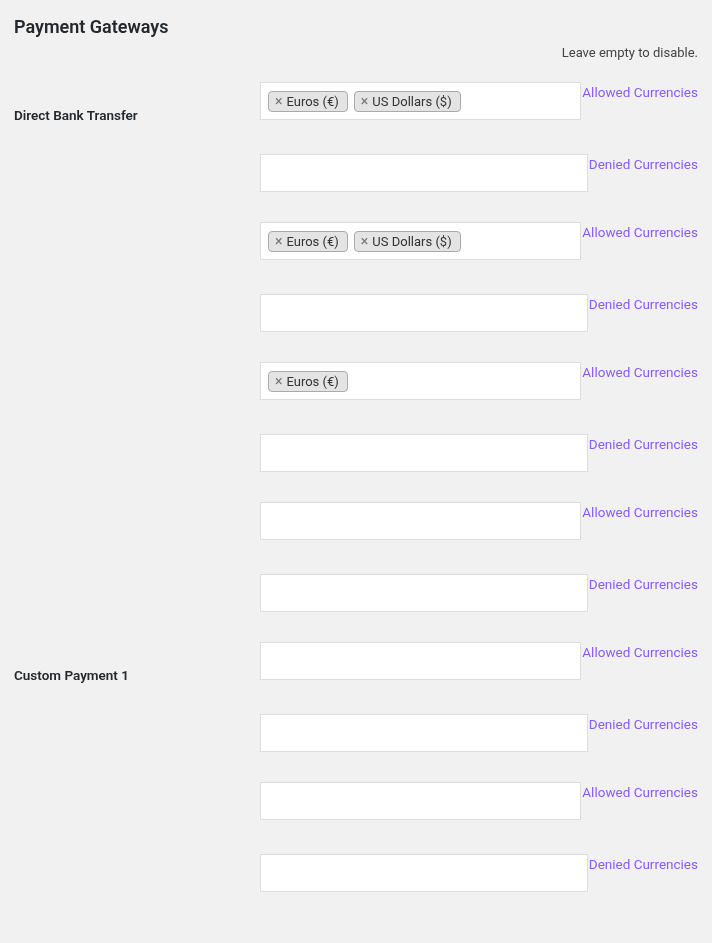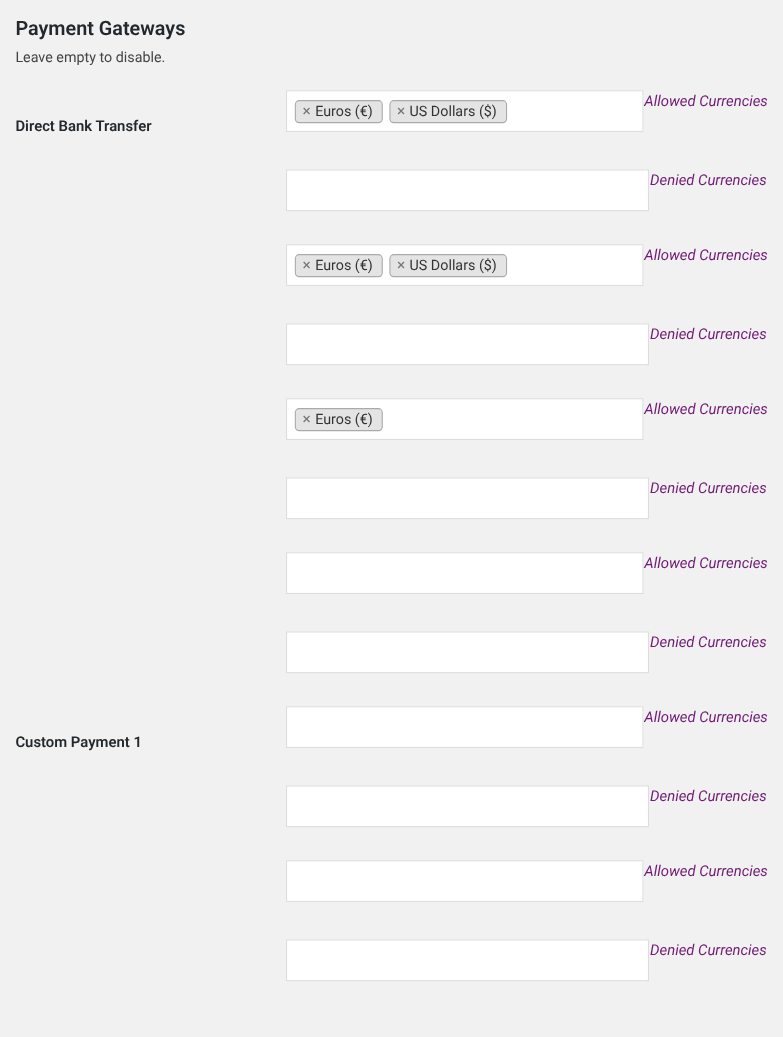--- a/index.html
+++ b/index.html
@@ -19,20 +19,21 @@
   h2.section-title {
     font-size: 18px;
     font-weight: 600;
     margin: 6px 0 8px 0;
     color: #23282d;
   }
   p.section-desc {
     margin: 0 0 22px 0;
     font-size: 13px;
     color: #444;
+    text-align: right;
   }
   .gateway-block {
     position: relative;
     min-height: 140px;
   }
   .gateway-label {
     position: absolute;
     left: 0;
     top: 5px;
     width: 230px;
@@ -88,23 +89,22 @@
   }
   .tag .x {
     margin-right: 4px;
     font-size: 14px;
     color: #777;
     line-height: 1;
     cursor: pointer;
   }
   .row-label {
     margin-left: 1px;
-    font-style: italic;
     font-size: 13.5px;
-    color: #701a75;
+    color: #8b5cf6;
     padding-top: 2px;
     white-space: nowrap;
   }
 </style>
 </head>
 <body>
 
 <div class="wrap">
   <h2 class="section-title">Payment Gateways</h2>
   <p class="section-desc">Leave empty to disable.</p>

